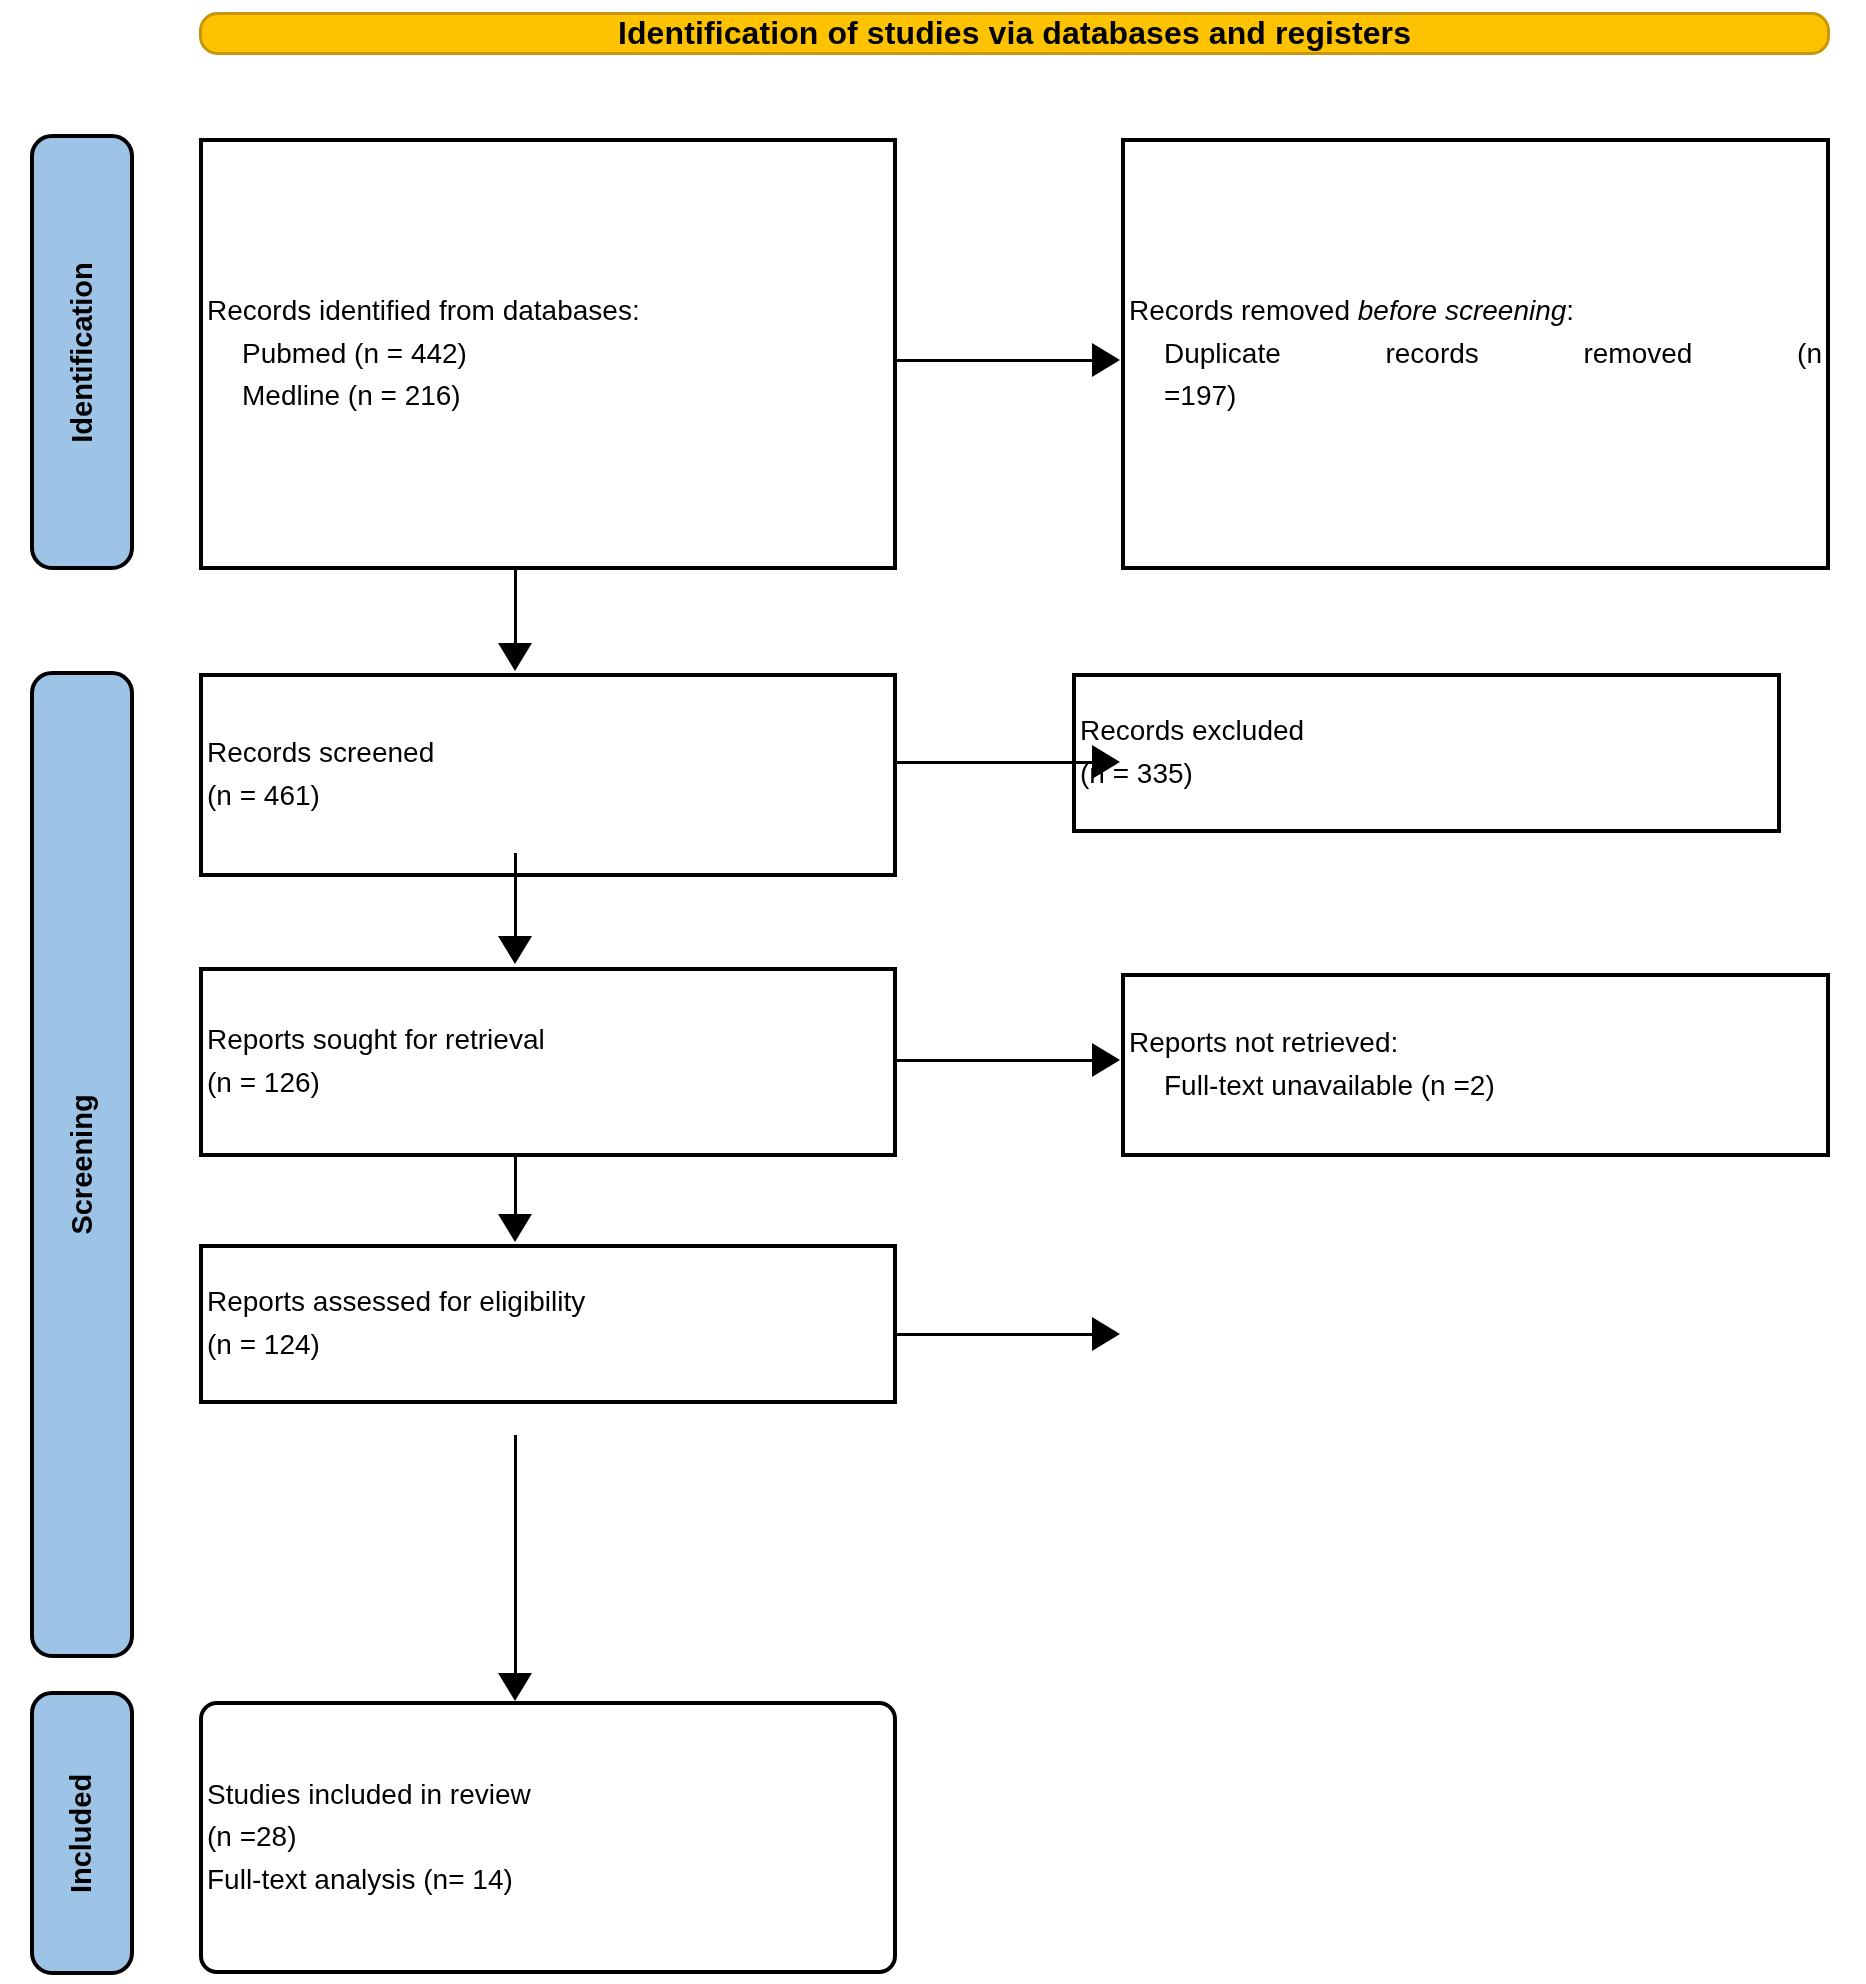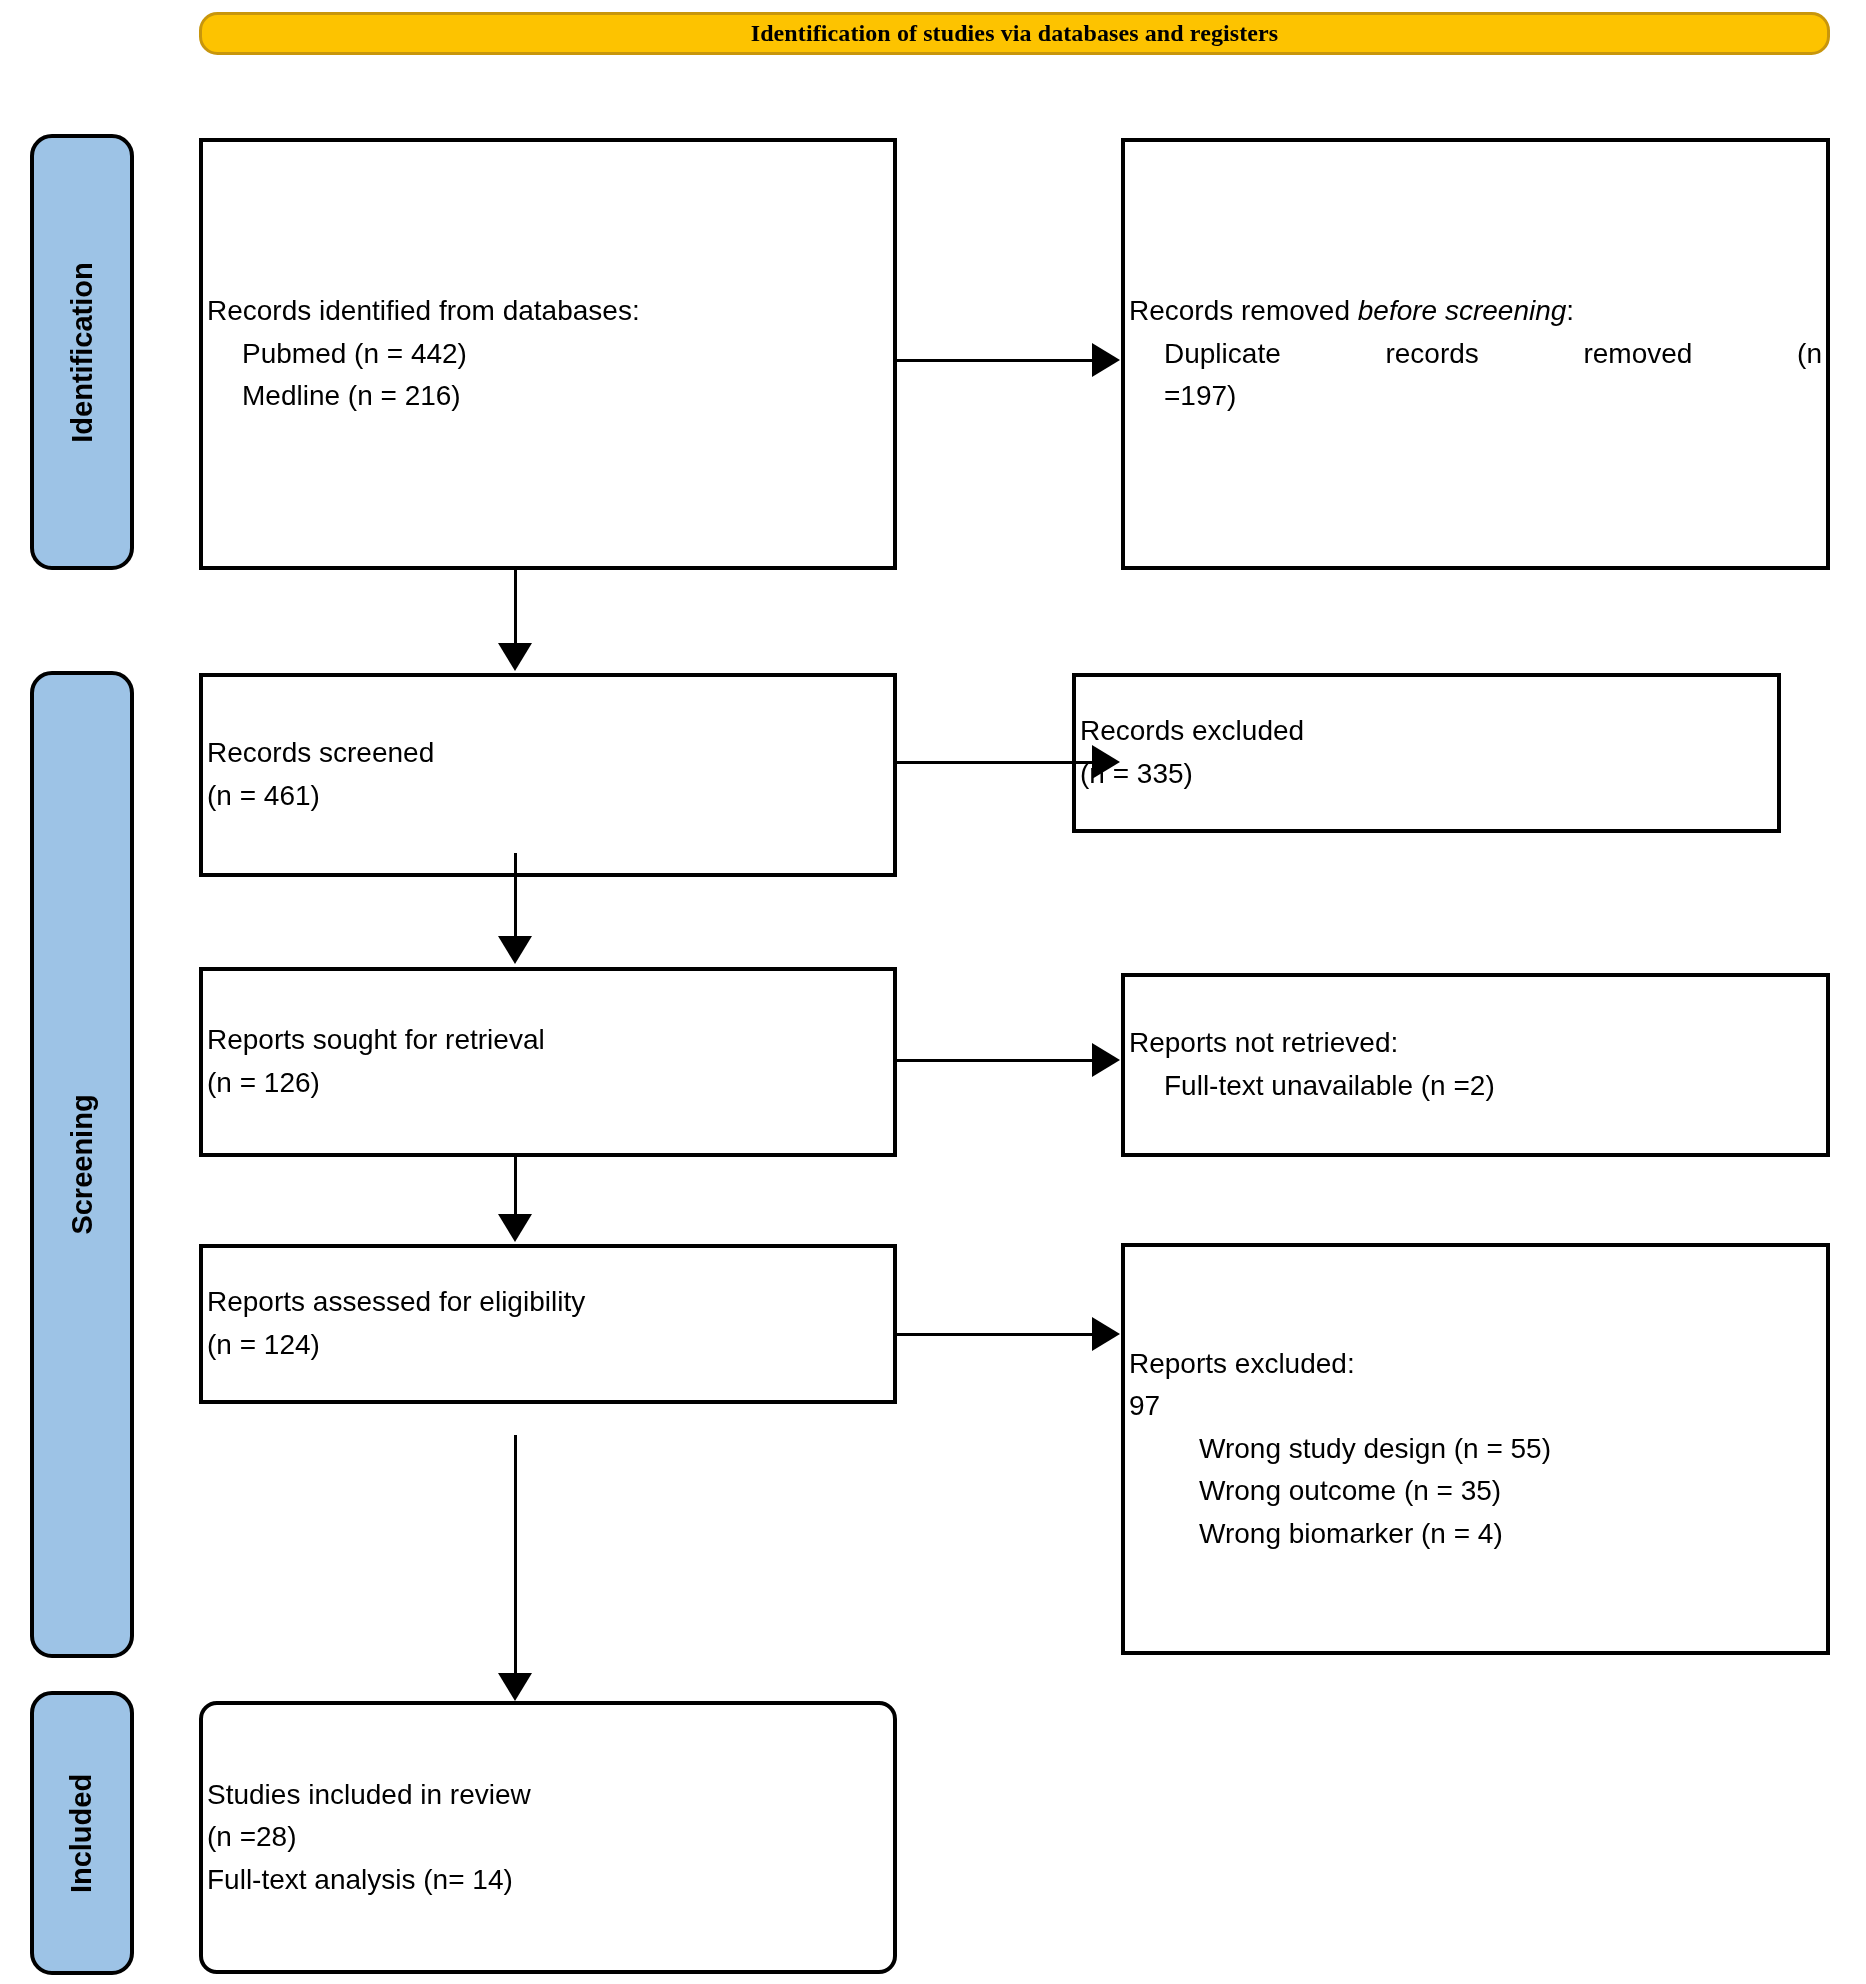--- a/index.html
+++ b/index.html
@@ -21,26 +21,25 @@
     position: absolute;
     box-sizing: border-box;
     background: #FDC300;
     border: 3.8px solid #C8960C;
     border-radius: 18.5px;
     display: flex;
     align-items: center;
     justify-content: center;
   }
   .banner-title {
-    font-size: 24px;
+    font-size: 32px;
     font-weight: bold;
     color: #000000;
     letter-spacing: 0.1px;
     white-space: nowrap;
-    font-family: Liberation Serif, serif;
   }
 
   
   .stage {
     position: absolute;
     box-sizing: border-box;
     background: #9DC3E6;
     border: 4.9px solid #000000;
     border-radius: 22px;
     display: flex;
@@ -209,29 +208,20 @@
     <div class="v-head" style="left:0; top:57px;"></div>
   </div>
 
   <div class="fbox" style="left:199px; top:1244px; width:698px; height:160px;">
     <div class="fbox-inner">
       <div class="ln">Reports assessed for eligibility</div>
       <div class="ln">(n = 124)</div>
     </div>
   </div>
 
-  <div class="fbox" style="left:1121px; top:1243px; width:709px; height:412px;">
-    <div class="fbox-inner">
-      <div class="ln">Reports excluded:</div>
-      <div class="ln">97</div>
-      <div class="ln indent2">Wrong study design (n = 55)</div>
-      <div class="ln indent2">Wrong outcome (n = 35)</div>
-      <div class="ln indent2">Wrong biomarker (n = 4)</div>
-    </div>
-  </div>
 
   <div class="h-arrow" style="left:897px; top:1317px; width:224px; height:35px;">
     <div class="h-line" style="left:0; top:16px; width:199px;"></div>
     <div class="h-head" style="left:195px; top:0;"></div>
   </div>
 
   <div class="v-arrow" style="left:498px; top:1435px; width:35px; height:270px;">
     <div class="v-line" style="left:16px; top:0; height:242px;"></div>
     <div class="v-head" style="left:0; top:238px;"></div>
   </div>

